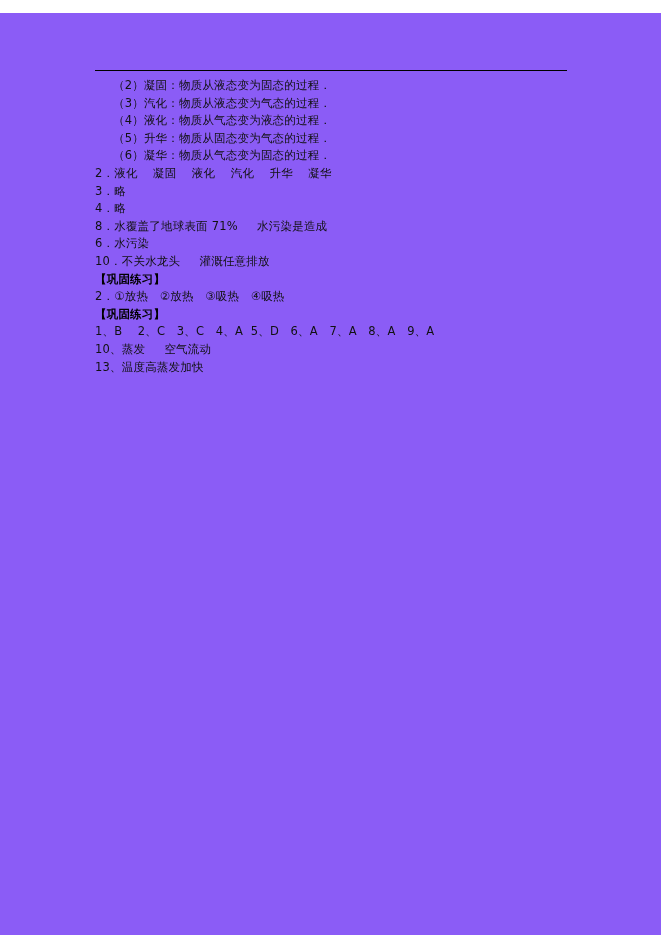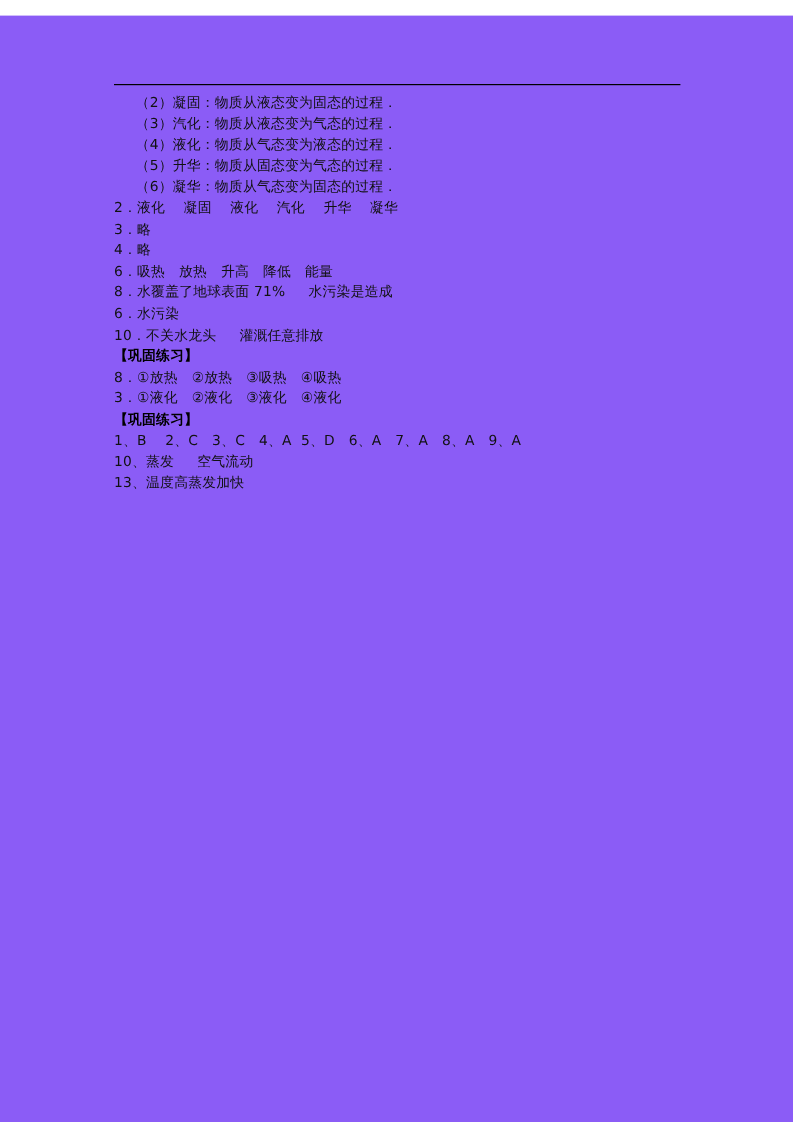--- a/index.html
+++ b/index.html
@@ -68,26 +68,24 @@
 
   <div class="content">
     <div class="line indent">（2）凝固：物质从液态变为固态的过程．</div>
     <div class="line indent">（3）汽化：物质从液态变为气态的过程．</div>
     <div class="line indent">（4）液化：物质从气态变为液态的过程．</div>
     <div class="line indent">（5）升华：物质从固态变为气态的过程．</div>
     <div class="line indent">（6）凝华：物质从气态变为固态的过程．</div>
     <div class="line hang">2．液化    凝固    液化    汽化    升华    凝华</div>
     <div class="line hang">3．略</div>
     <div class="line hang">4．略</div>
-    <div class="line hang">6．吸热   放热   升高   降低   能量</div>
     <div class="line hang">8．水覆盖了地球表面 71%     水污染是造成</div>
     <div class="line hang">6．水污染</div>
     <div class="line hang">10．不关水龙头     灌溉任意排放</div>
     <div class="sec">【巩固练习】</div>
-    <div class="line hang">8．①放热   ②放热   ③吸热   ④吸热</div>
-    <div class="line hang">3．①液化   ②液化   ③液化   ④液化</div>
+    <div class="line hang">2．①放热   ②放热   ③吸热   ④吸热</div>
     <div class="sec">【巩固练习】</div>
     <div class="line hang">1、B    2、C   3、C   4、A  5、D   6、A   7、A   8、A   9、A</div>
     <div class="line hang">10、蒸发     空气流动</div>
     <div class="line hang">13、温度高蒸发加快</div>
   </div>
 
 </div>
 
 </body></html>

